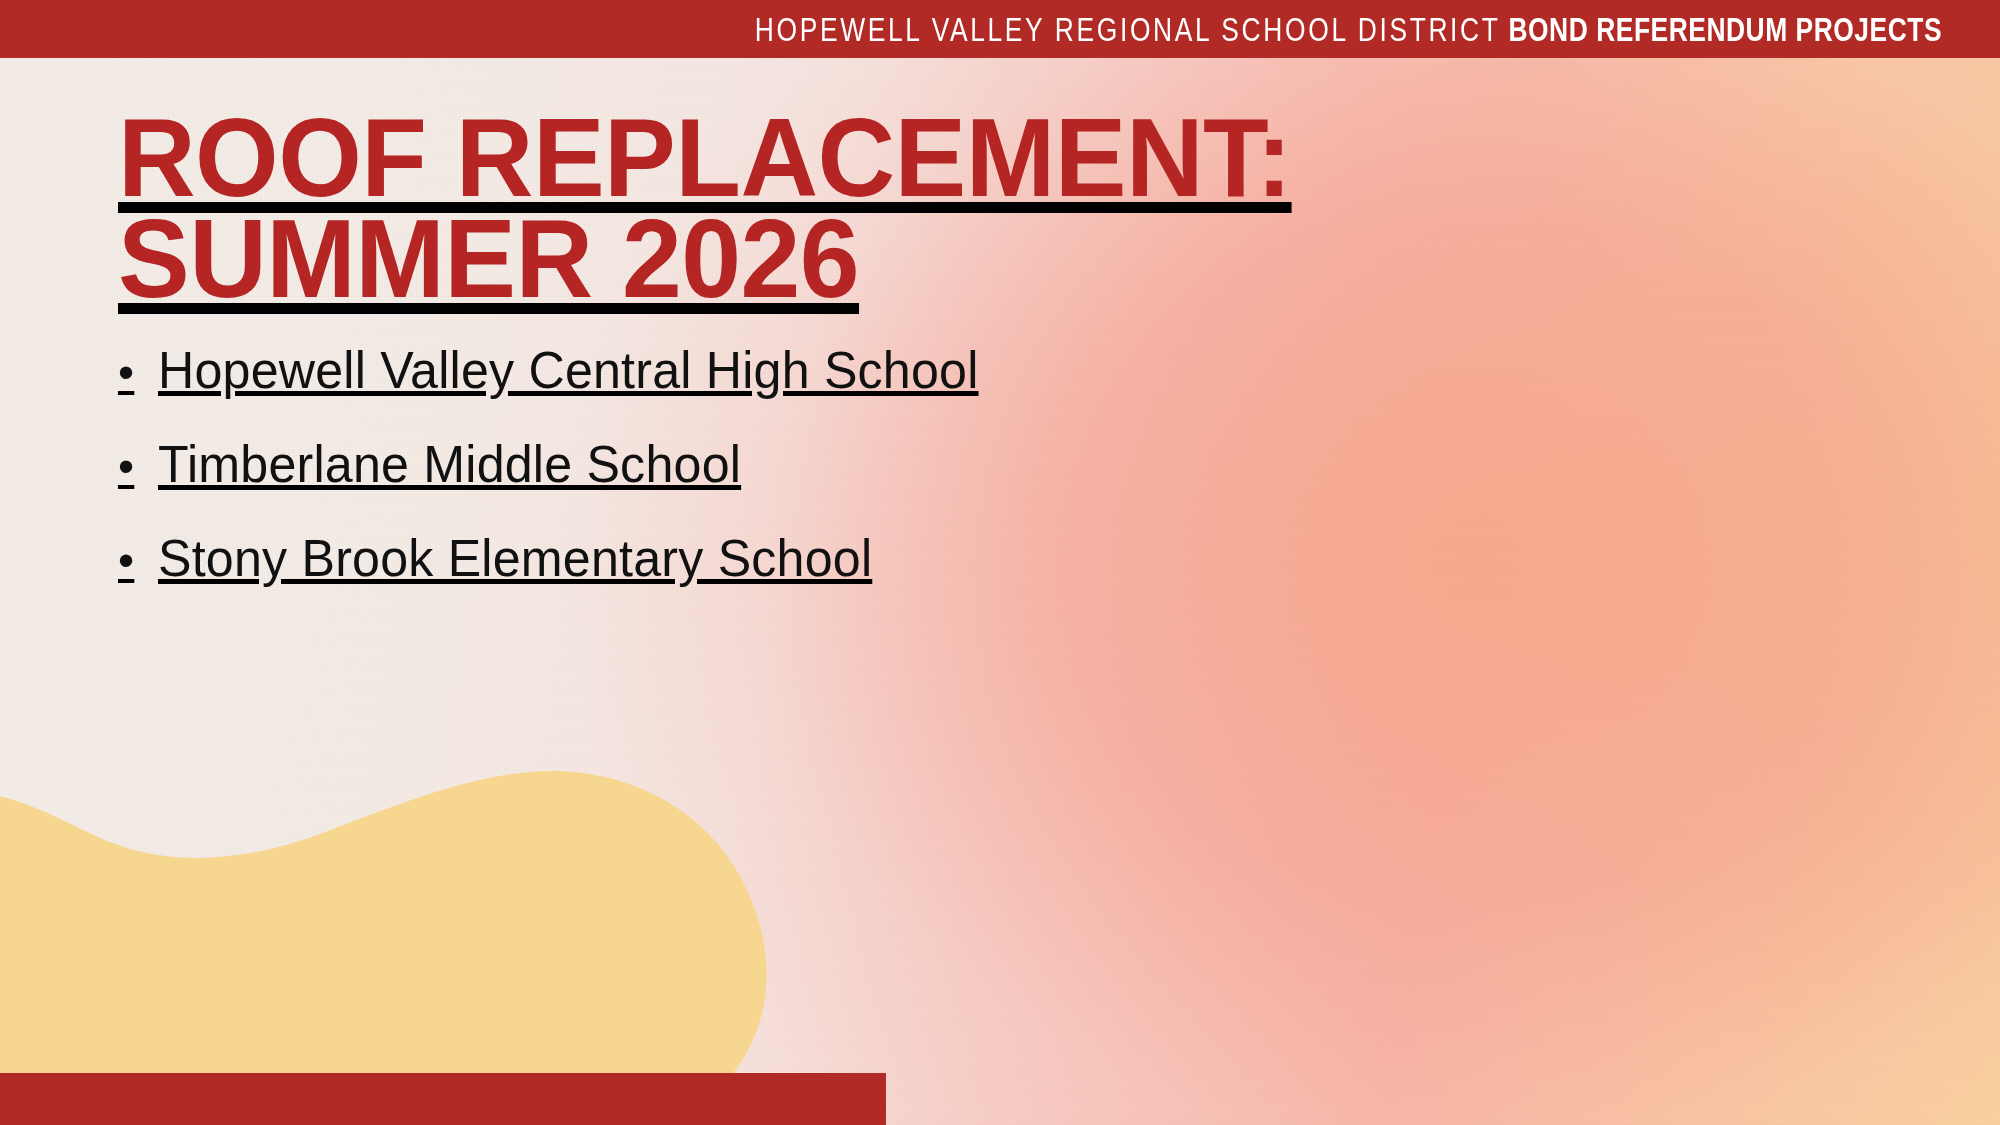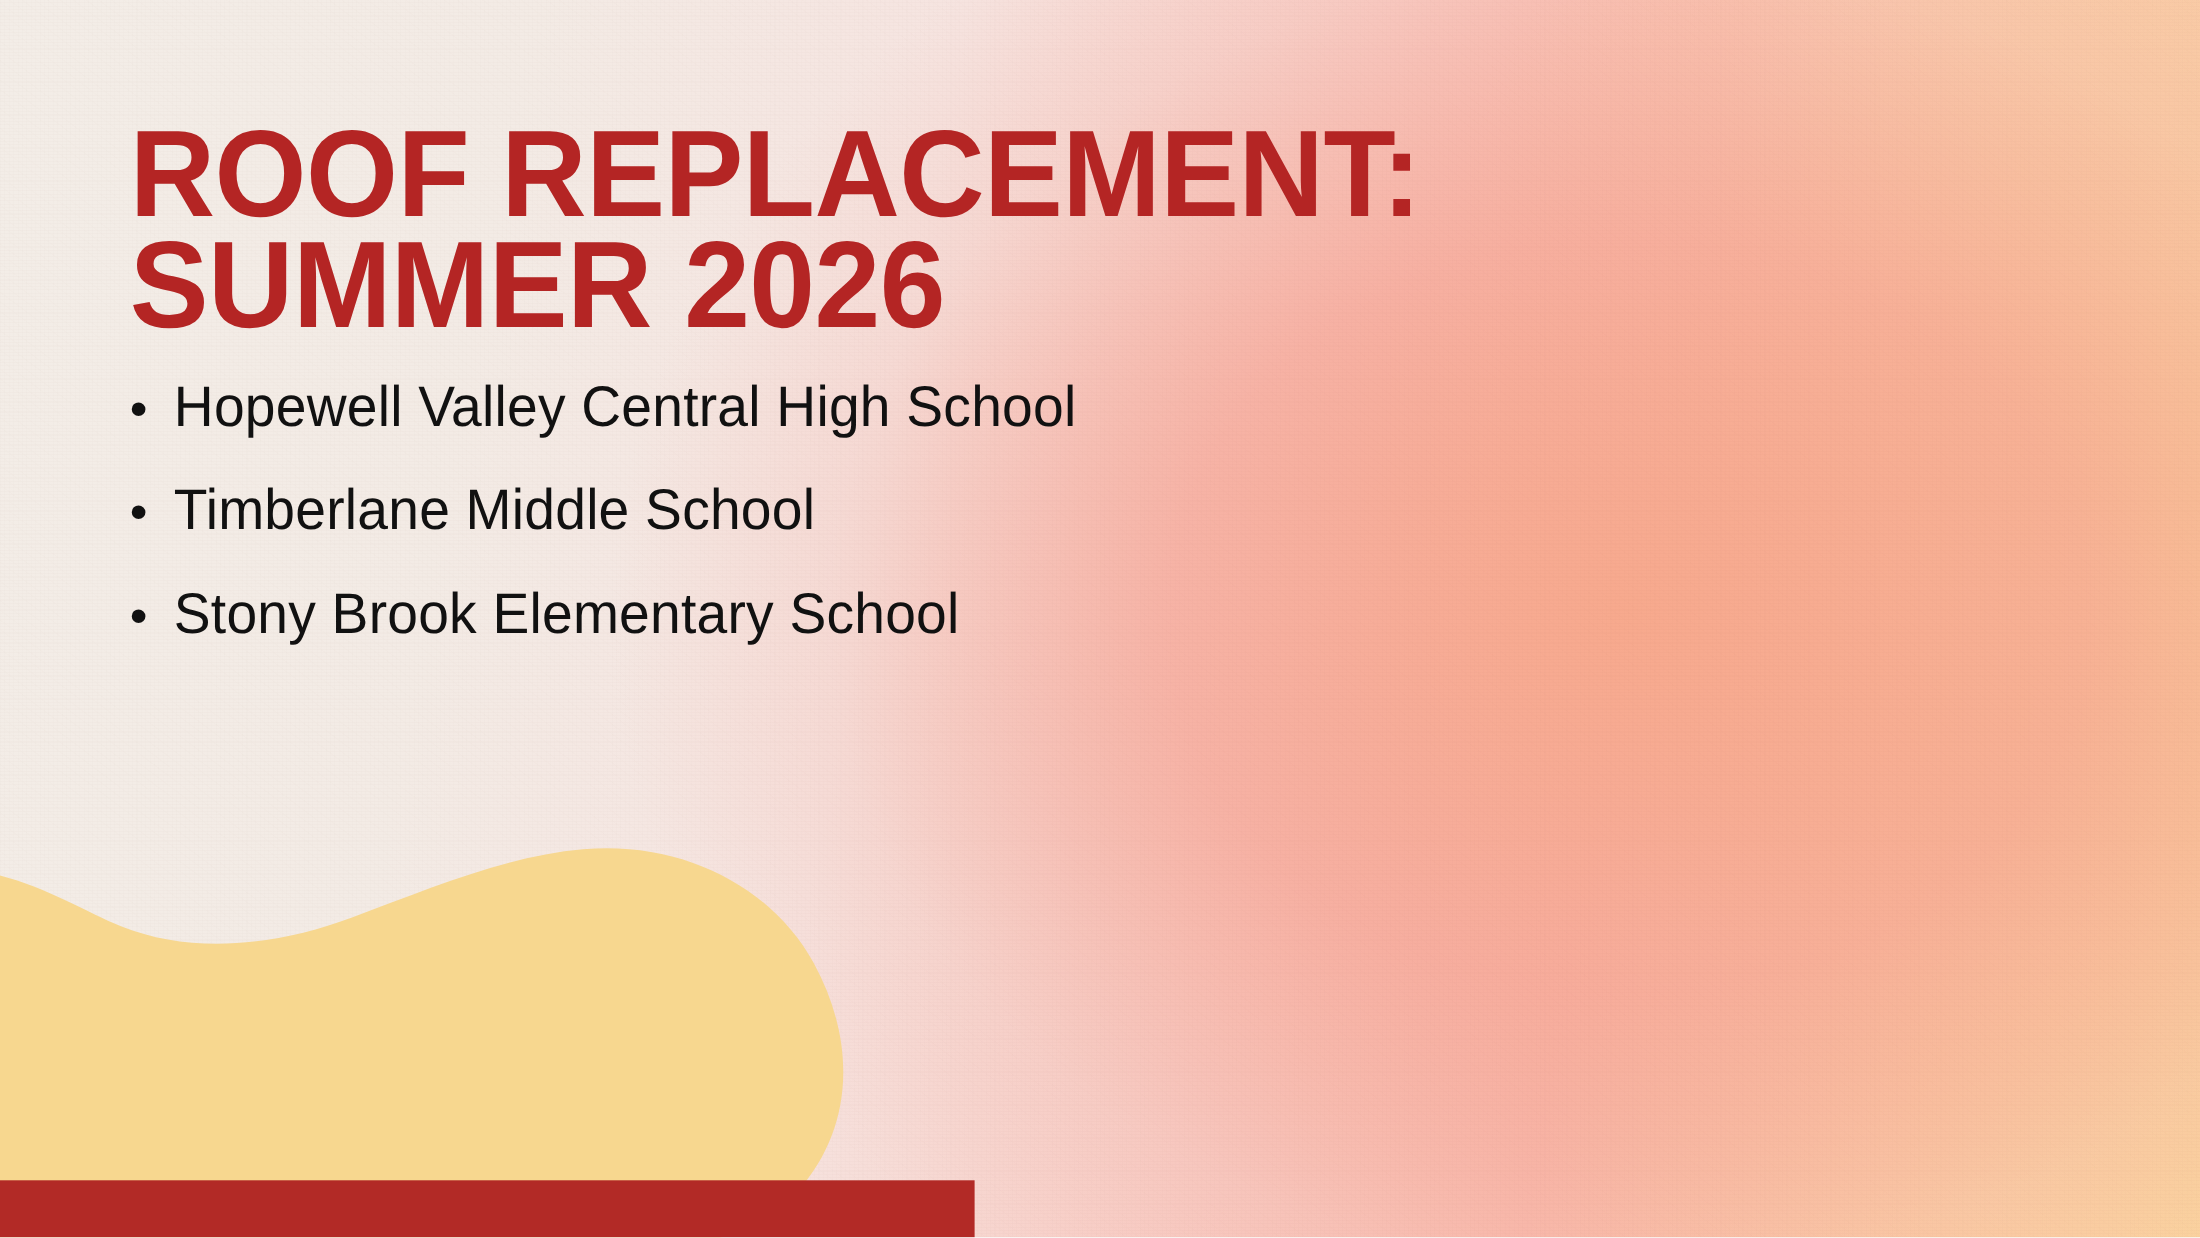--- a/index.html
+++ b/index.html
@@ -115,20 +115,21 @@
     z-index: 5;
   }
 
   
   .content {
     position: absolute;
     left: 118px;
     top: 108px;
     width: 1560px;
     z-index: 4;
+    text-decoration: underline;
   }
   .headline {
     color: #b42524;
     font-weight: 800;
     font-size: 112px;
     line-height: 0.90;
     letter-spacing: -0.005em;
     margin: 0;
     transform: scaleX(0.96);
     transform-origin: left top;
@@ -178,20 +179,25 @@
              C 215,138 290,130 360,104
              C 430,78 500,48 570,42
              C 660,34 742,76 780,146
              C 822,224 812,300 766,352
              C 736,386 700,398 660,400
              L 0,400 Z" fill="#f7d78f"></path>
   </svg>
 
   <div class="bottom-bar"></div>
 
+  <header class="top-banner">
+    <div class="banner-text">
+      <span class="banner-district">HOPEWELL VALLEY REGIONAL SCHOOL DISTRICT</span><span class="banner-bond">BOND REFERENDUM PROJECTS</span>
+    </div>
+  </header>
 
   <main class="content">
 
     <h1 class="headline">
       <span class="headline-line">ROOF REPLACEMENT:</span>
       <span class="headline-line">SUMMER 2026</span>
     </h1>
 
     <ul class="bullet-list">
       <li class="bullet-item">

